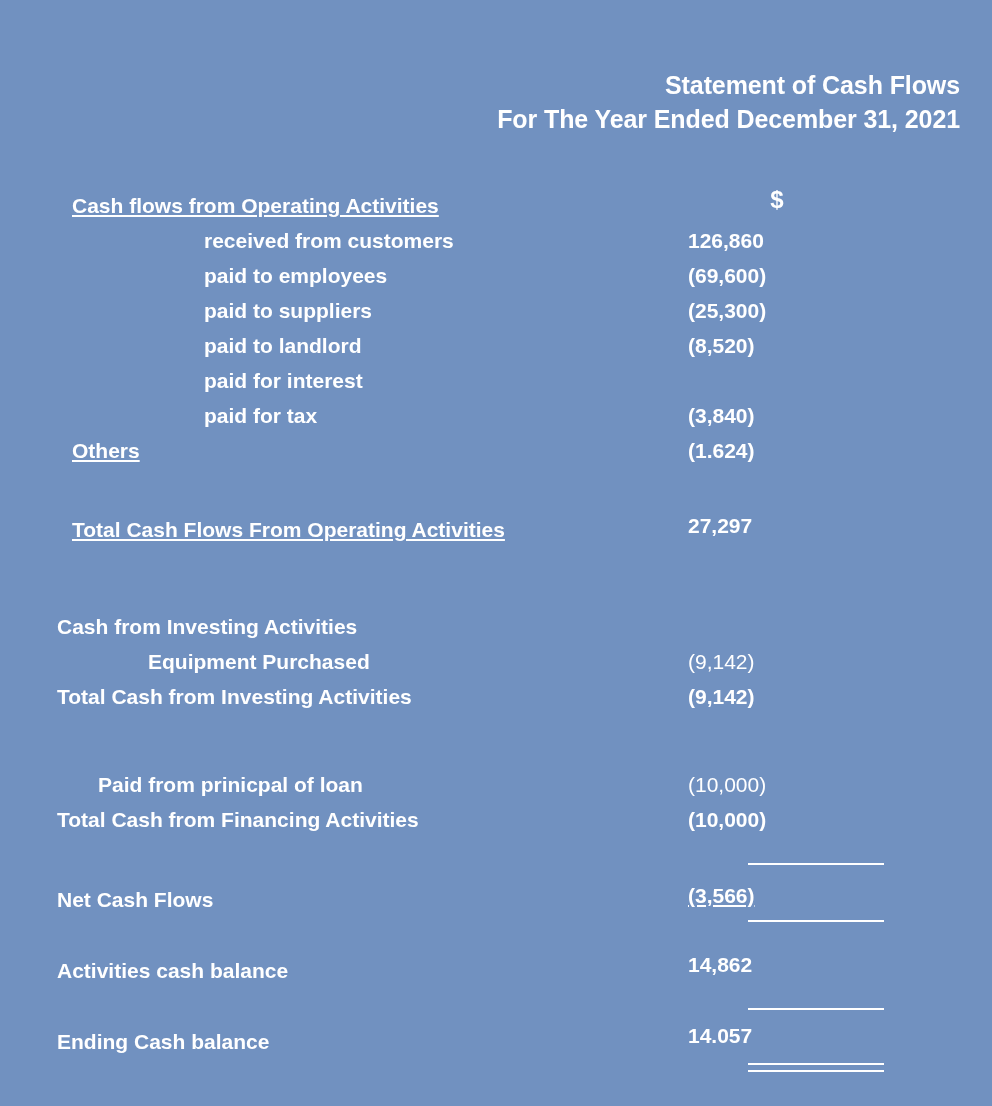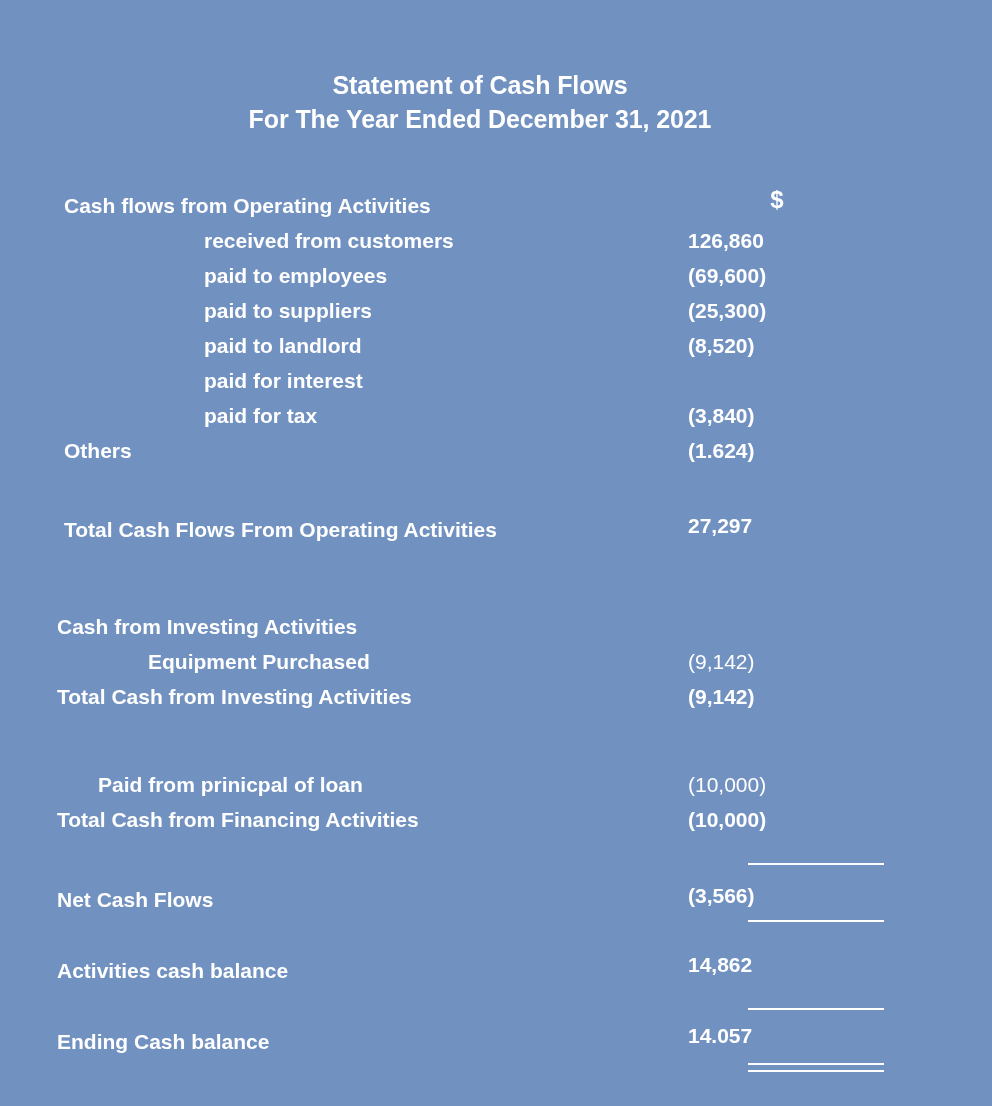--- a/index.html
+++ b/index.html
@@ -20,21 +20,21 @@
     width: 992px;
     height: 1106px;
   }
 
   
   .title-block {
     position: absolute;
     top: 68px;
     left: 0;
     width: 960px;
-    text-align: center;
+    text-align: right;
   }
   .title-line {
     font-size: 25px;
     font-weight: bold;
     line-height: 34px;
     letter-spacing: -0.1px;
     white-space: nowrap;
   }
 
   
@@ -56,21 +56,21 @@
     position: absolute;
     top: 0;
     font-size: 21px;
     line-height: 35px;
     white-space: nowrap;
   }
   .label.bold { font-weight: bold; }
 
   
   .ind-0 { left: 57px; }
-  .ind-1 { left: 64px; }
+  .ind-1 { left: 72px; text-decoration: underline; }
   .ind-2 { left: 98px; }
   .ind-3 { left: 148px; }
   .ind-4 { left: 204px; }
 
   .amount {
     position: absolute;
     top: 0;
     left: 688px;
     width: 178px;
     text-align: left;
@@ -174,21 +174,21 @@
     </div>
     <div class="row">
       <div class="label bold ind-0">Total Cash from Financing Activities</div>
       <div class="amount bold">(10,000)</div>
     </div>
 
     <div class="row gap-md" style="height:45px;"></div>
 
     <div class="row">
       <div class="label bold ind-0">Net Cash Flows</div>
-      <div class="amount bold" style="top:-4px;">(3,566)</div>
+      <div class="amount bold" style="top:-4px;text-decoration:underline;">(3,566)</div>
     </div>
 
     <div class="row gap-md" style="height:36px;"></div>
 
     <div class="row">
       <div class="label bold ind-0">Activities cash balance</div>
       <div class="amount bold" style="top:-6px;">14,862</div>
     </div>
 
     <div class="row gap-md" style="height:36px;"></div>

